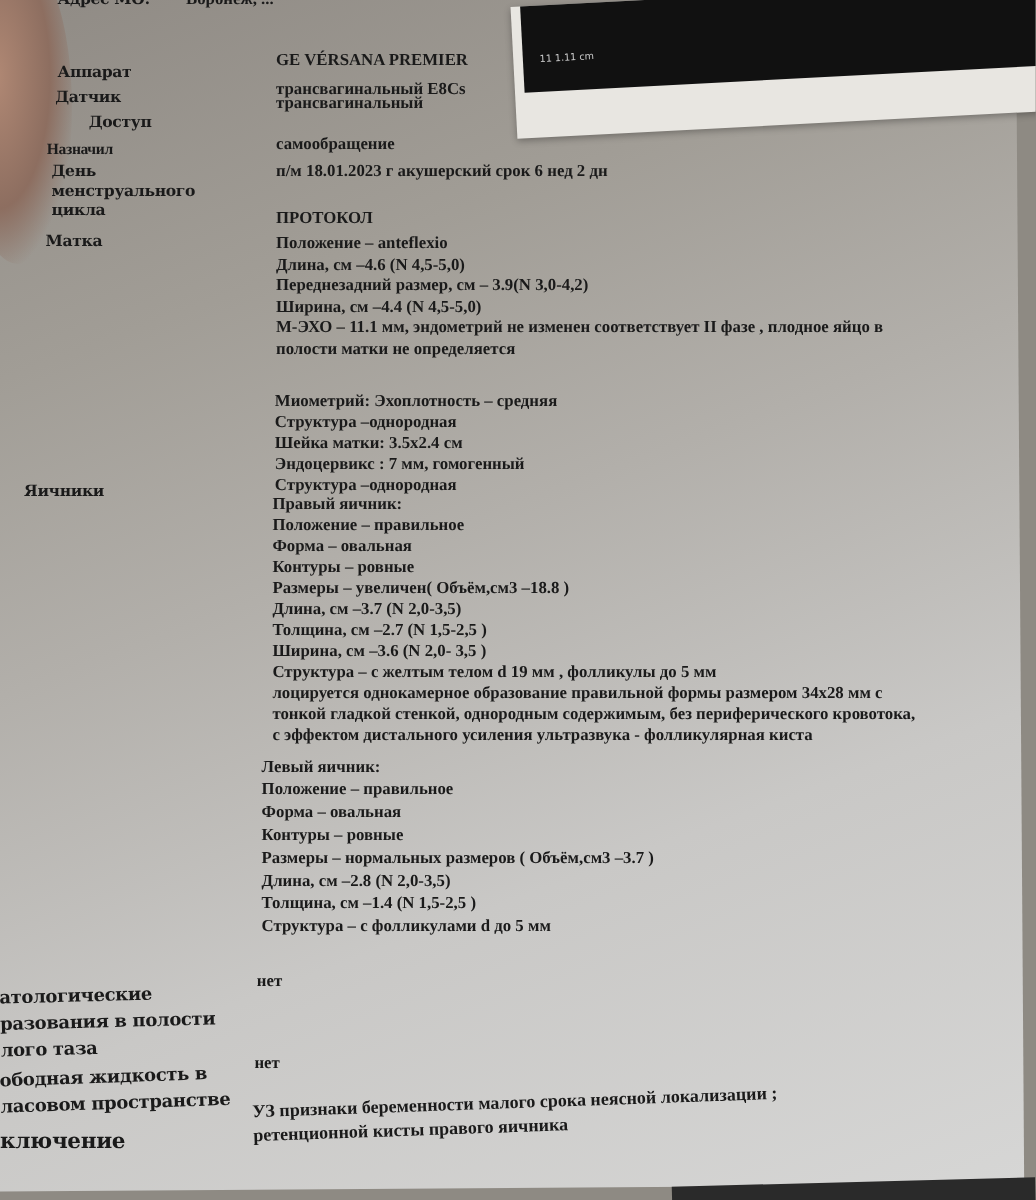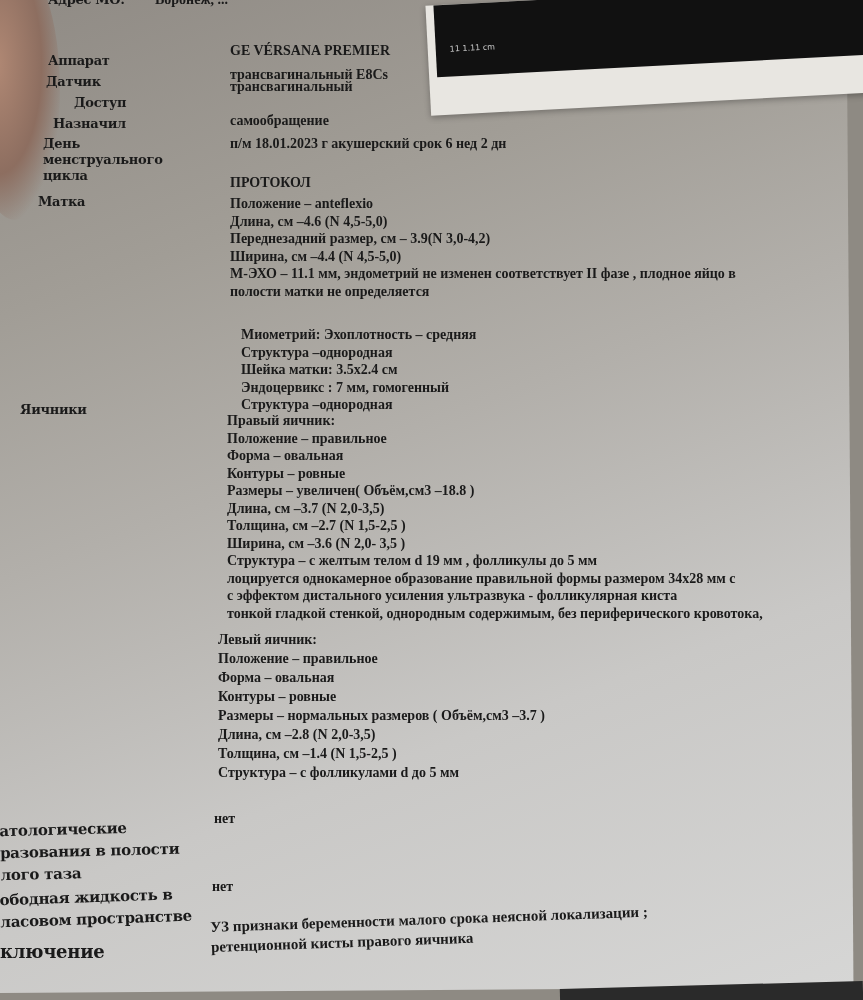--- a/index.html
+++ b/index.html
@@ -60,61 +60,61 @@
 
 <div class="label" style="left:48px;top:53px;">Аппарат</div>
 <div class="value" style="left:230px;top:42px;">GE VÉRSANA PREMIER</div>
 
 <div class="label" style="left:46px;top:74px;">Датчик</div>
 <div class="value" style="left:230px;top:66px;">трансвагинальный E8Cs</div>
 
 <div class="label" style="left:45px;top:95px;margin-left:29px;">Доступ</div>
 <div class="value" style="left:230px;top:78px;">трансвагинальный</div>
 
-<div class="label" style="left:53px;top:116px;">Назначил</div>
+<div class="label" style="left:39px;top:116px;font-family:Liberation Serif, serif;">Назначил</div>
 <div class="value" style="left:230px;top:112px;">самообращение</div>
 
 <div class="label" style="left:43px;top:136px;width:150px;">День менструального цикла</div>
 <div class="value" style="left:230px;top:135px;">п/м 18.01.2023 г   акушерский срок 6 нед 2 дн</div>
 
 <div class="value" style="left:230px;top:174px;">ПРОТОКОЛ</div>
 
 <div class="label" style="left:38px;top:194px;">Матка</div>
 <div class="block" style="left:230px;top:195px;">
   <div>Положение – anteflexio</div>
   <div>Длина, см –4.6 (N 4,5-5,0)</div>
   <div>Переднезадний размер, см – 3.9(N 3,0-4,2)</div>
   <div>Ширина, см –4.4 (N 4,5-5,0)</div>
   <div>М-ЭХО – 11.1 мм, эндометрий не изменен соответствует II фазе , плодное яйцо в</div>
   <div>полости матки не определяется</div>
 </div>
 
-<div class="block" style="left:229px;top:326px;margin-left:12px;">
+<div class="block" style="left:229px;top:326px;">
   <div>Миометрий: Эхоплотность – средняя</div>
   <div>Структура –однородная</div>
   <div>Шейка матки: 3.5х2.4 см</div>
   <div>Эндоцервикс : 7 мм, гомогенный</div>
   <div>Структура –однородная</div>
 </div>
 
 <div class="label" style="left:20px;top:402px;">Яичники</div>
 
 <div class="block" style="left:227px;top:412px;">
   <div>Правый яичник:</div>
   <div>Положение – правильное</div>
   <div>Форма – овальная</div>
   <div>Контуры – ровные</div>
   <div>Размеры – увеличен( Объём,см3 –18.8 )</div>
   <div>Длина, см –3.7 (N 2,0-3,5)</div>
   <div>Толщина, см –2.7 (N 1,5-2,5 )</div>
   <div>Ширина, см –3.6 (N 2,0- 3,5 )</div>
   <div>Структура –   с желтым телом  d  19 мм , фолликулы до 5 мм</div>
   <div>лоцируется однокамерное образование правильной формы размером  34х28 мм   с</div>
+  <div>тонкой гладкой стенкой, однородным содержимым, без периферического кровотока,</div>
   <div>с эффектом дистального усиления ультразвука - фолликулярная киста</div>
-  <div>тонкой гладкой стенкой, однородным содержимым, без периферического кровотока,</div>
 </div>
 
 <div class="block" style="left:218px;top:630px;line-height:19px;">
   <div>Левый яичник:</div>
   <div>Положение – правильное</div>
   <div>Форма – овальная</div>
   <div>Контуры – ровные</div>
   <div>Размеры – нормальных размеров ( Объём,см3 –3.7 )</div>
   <div>Длина, см –2.8 (N 2,0-3,5)</div>
   <div>Толщина, см –1.4 (N 1,5-2,5 )</div>

